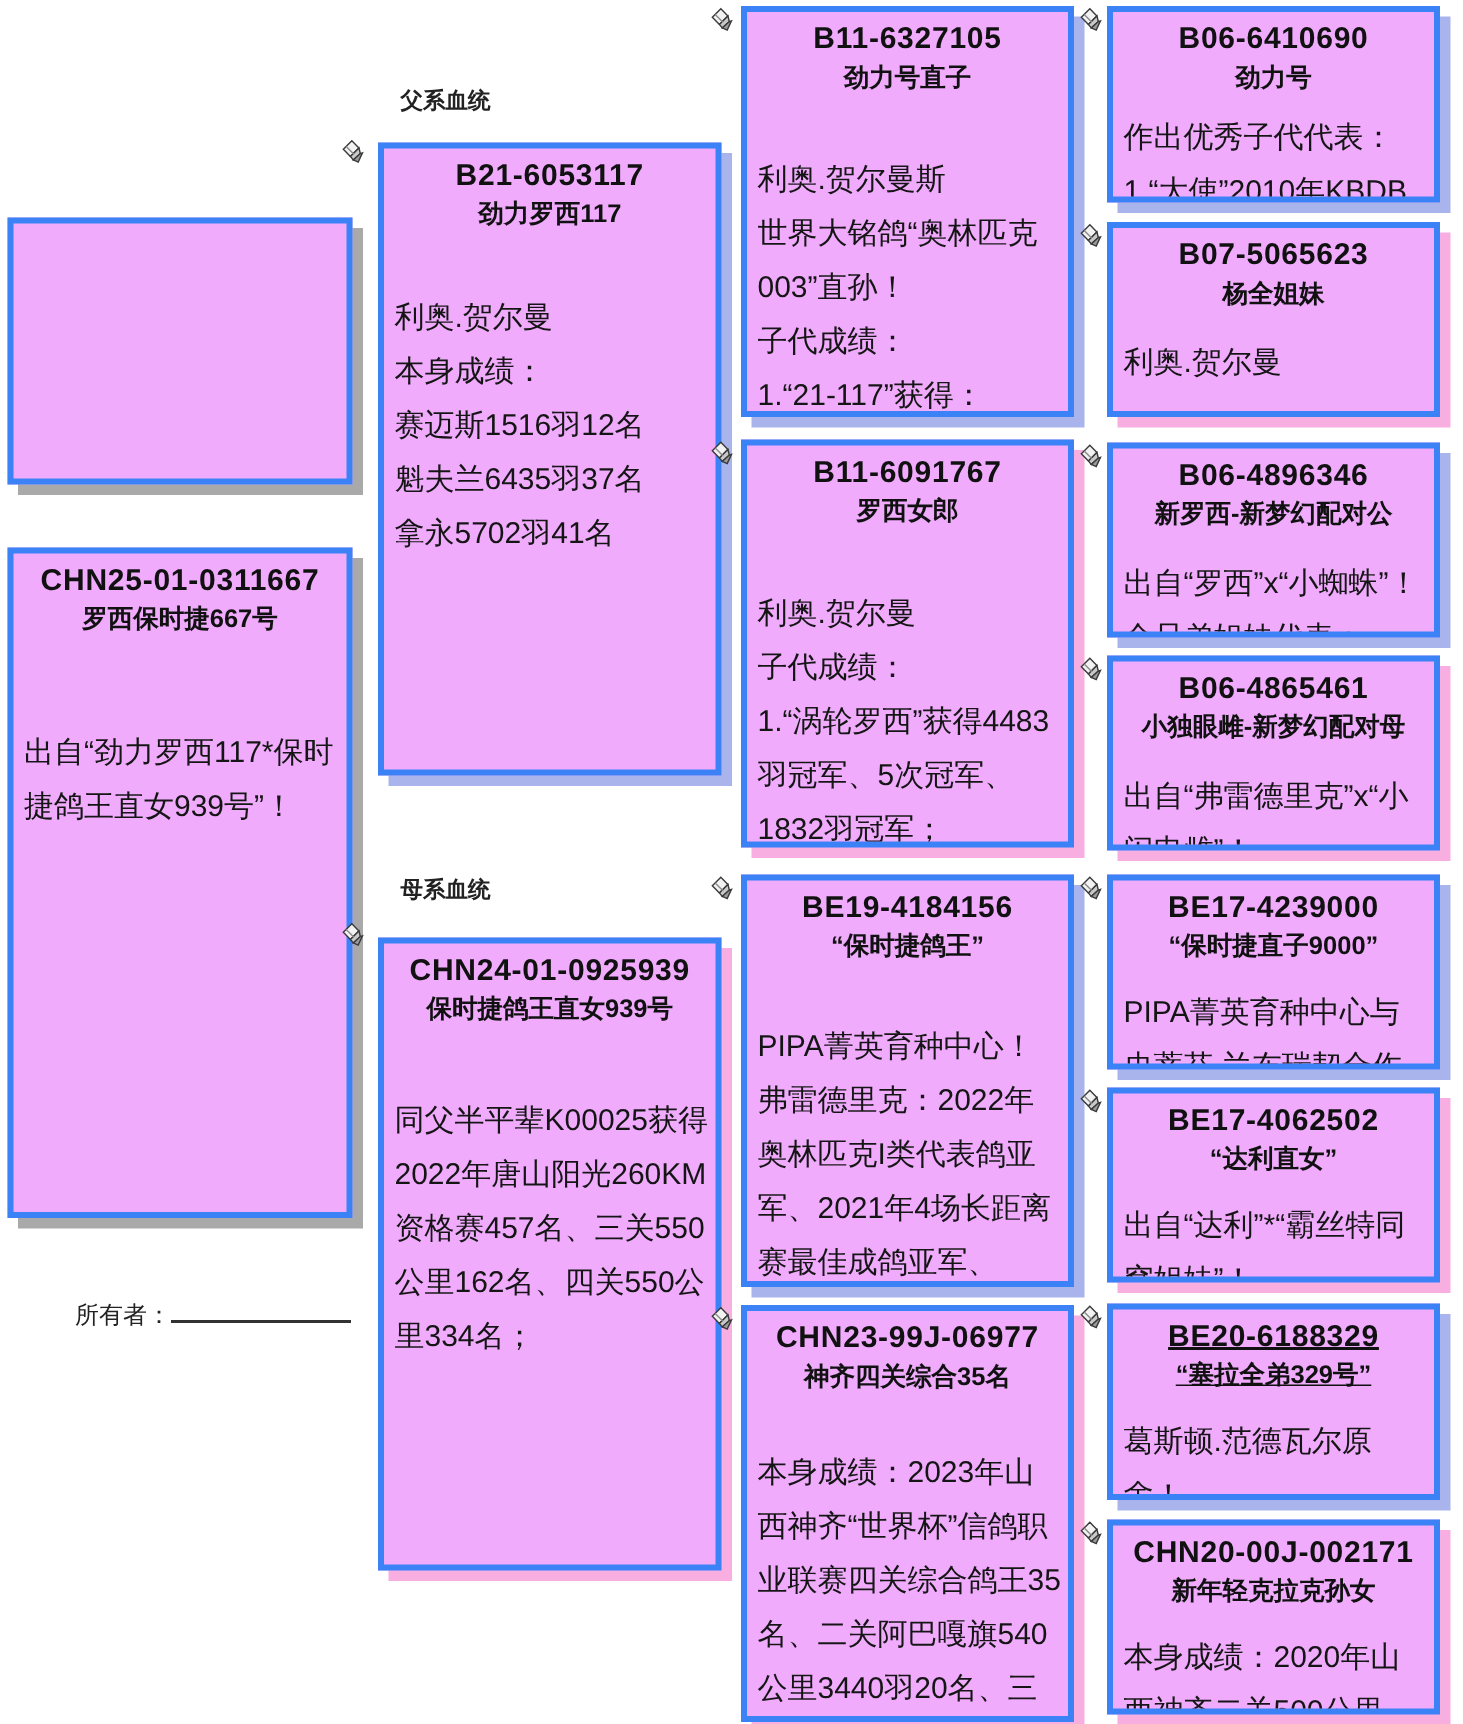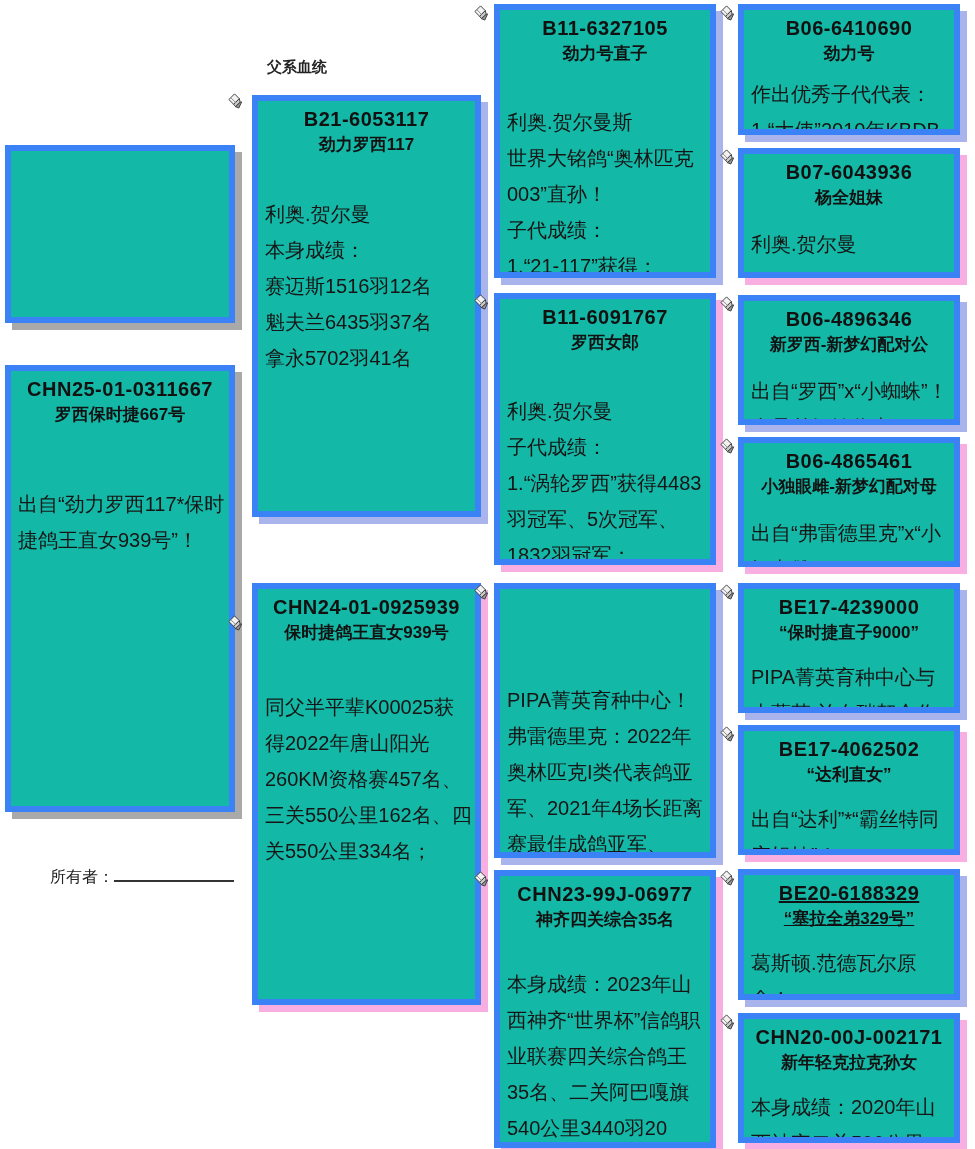--- a/index.html
+++ b/index.html
@@ -5,22 +5,22 @@
   html,body{margin:0;padding:0;background:#ffffff;}
   body{
     position:relative;
     width:975px;height:1149px;
     font-family:"Liberation Sans","DejaVu Sans",sans-serif;
     color:#111;
     overflow:hidden;
   }
   .box{
     position:absolute;
-    background:#14b8a6;
-    border:6px solid #3b82f6;
+    background:#f0abfc;
+    border:4px solid #3b82f6;
     overflow:hidden;
     box-sizing:border-box;
   }
   .shadow-male{box-shadow:7px 7px 0 #aab4ec;}
   .shadow-female{box-shadow:7px 7px 0 #f9aee2;}
   .shadow-neutral{box-shadow:7px 7px 0 #a9a9a9;}
   .hdr{ text-align:center; font-weight:bold; padding-top:5px; }
   .ring{ font-size:20px; line-height:27px; letter-spacing:.5px; }
   .cname{ font-size:17px; line-height:24px; }
   .bodytxt{
@@ -65,21 +65,21 @@
     <div class="ring">B21-6053117</div>
     <div class="cname">劲力罗西117</div>
   </div>
   <div class="bodytxt" style="top:95px;">利奥.贺尔曼
 本身成绩：
 赛迈斯1516羽12名
 魁夫兰6435羽37名
 拿永5702羽41名</div>
 </div>
 
-<div class="box shadow-female" style="left:252px;top:583px;width:229px;height:422px;">
+<div class="box shadow-female" style="left:252px;top:625px;width:229px;height:422px;">
   <div class="hdr">
     <div class="ring">CHN24-01-0925939</div>
     <div class="cname">保时捷鸽王直女939号</div>
   </div>
   <div class="bodytxt" style="top:100px;">同父半平辈K00025获得2022年唐山阳光260KM资格赛457名、三关550公里162名、四关550公里334名；</div>
 </div>
 
 <div class="box shadow-male" style="left:494px;top:4px;width:222px;height:274px;">
   <div class="hdr">
     <div class="ring">B11-6327105</div>
@@ -103,20 +103,24 @@
   <div class="bodytxt" style="top:94px;">利奥.贺尔曼
 子代成绩：
 1.“涡轮罗西”获得4483羽冠军、5次冠军、1832羽冠军；
 2.“21-117”获得：赛迈斯1516羽12名
 魁夫兰6435羽37名
 拿永5702羽41名
 3.“22-137”：</div>
 </div>
 
 <div class="box shadow-male" style="left:494px;top:583px;width:222px;height:275px;">
+  <div class="hdr">
+    <div class="ring">BE19-4184156</div>
+    <div class="cname">“保时捷鸽王”</div>
+  </div>
   <div class="bodytxt" style="top:93px;">PIPA菁英育种中心！
 弗雷德里克：2022年奥林匹克I类代表鸽亚军、2021年4场长距离赛最佳成鸽亚军、2021年KBDB当日归全国长距离成鸽组鸽王季军、布瑞福全国赛8807羽6位、利蒙治全国6986羽24位、苏雅克全国4144羽24位、布瑞福全国4238羽82位、利蒙治</div>
 </div>
 
 <div class="box shadow-female" style="left:494px;top:870px;width:222px;height:278px;">
   <div class="hdr">
     <div class="ring">CHN23-99J-06977</div>
     <div class="cname">神齐四关综合35名</div>
   </div>
   <div class="bodytxt" style="top:90px;">本身成绩：2023年山西神齐“世界杯”信鸽职业联赛四关综合鸽王35名、二关阿巴嘎旗540公里3440羽20名、三关查干敖包北550公里2601羽356名、四关巴彦淖尔500公里2033羽30名；
@@ -127,21 +131,21 @@
 <div class="box shadow-male" style="left:738px;top:4px;width:222px;height:131px;">
   <div class="hdr">
     <div class="ring">B06-6410690</div>
     <div class="cname">劲力号</div>
   </div>
   <div class="bodytxt" style="top:66px;">作出优秀子代代表：1.“大使”2010年KBDB全国最佳鸽舍冠军功臣2011年鸽王冠军</div>
 </div>
 
 <div class="box shadow-female" style="left:738px;top:148px;width:222px;height:130px;">
   <div class="hdr">
-    <div class="ring">B07-6043936</div>
+    <div class="ring">B07-5065623</div>
     <div class="cname">杨全姐妹</div>
   </div>
   <div class="bodytxt" style="top:72px;">利奥.贺尔曼</div>
 </div>
 
 <div class="box shadow-male" style="left:738px;top:295px;width:222px;height:130px;">
   <div class="hdr">
     <div class="ring">B06-4896346</div>
     <div class="cname">新罗西-新梦幻配对公</div>
   </div>

